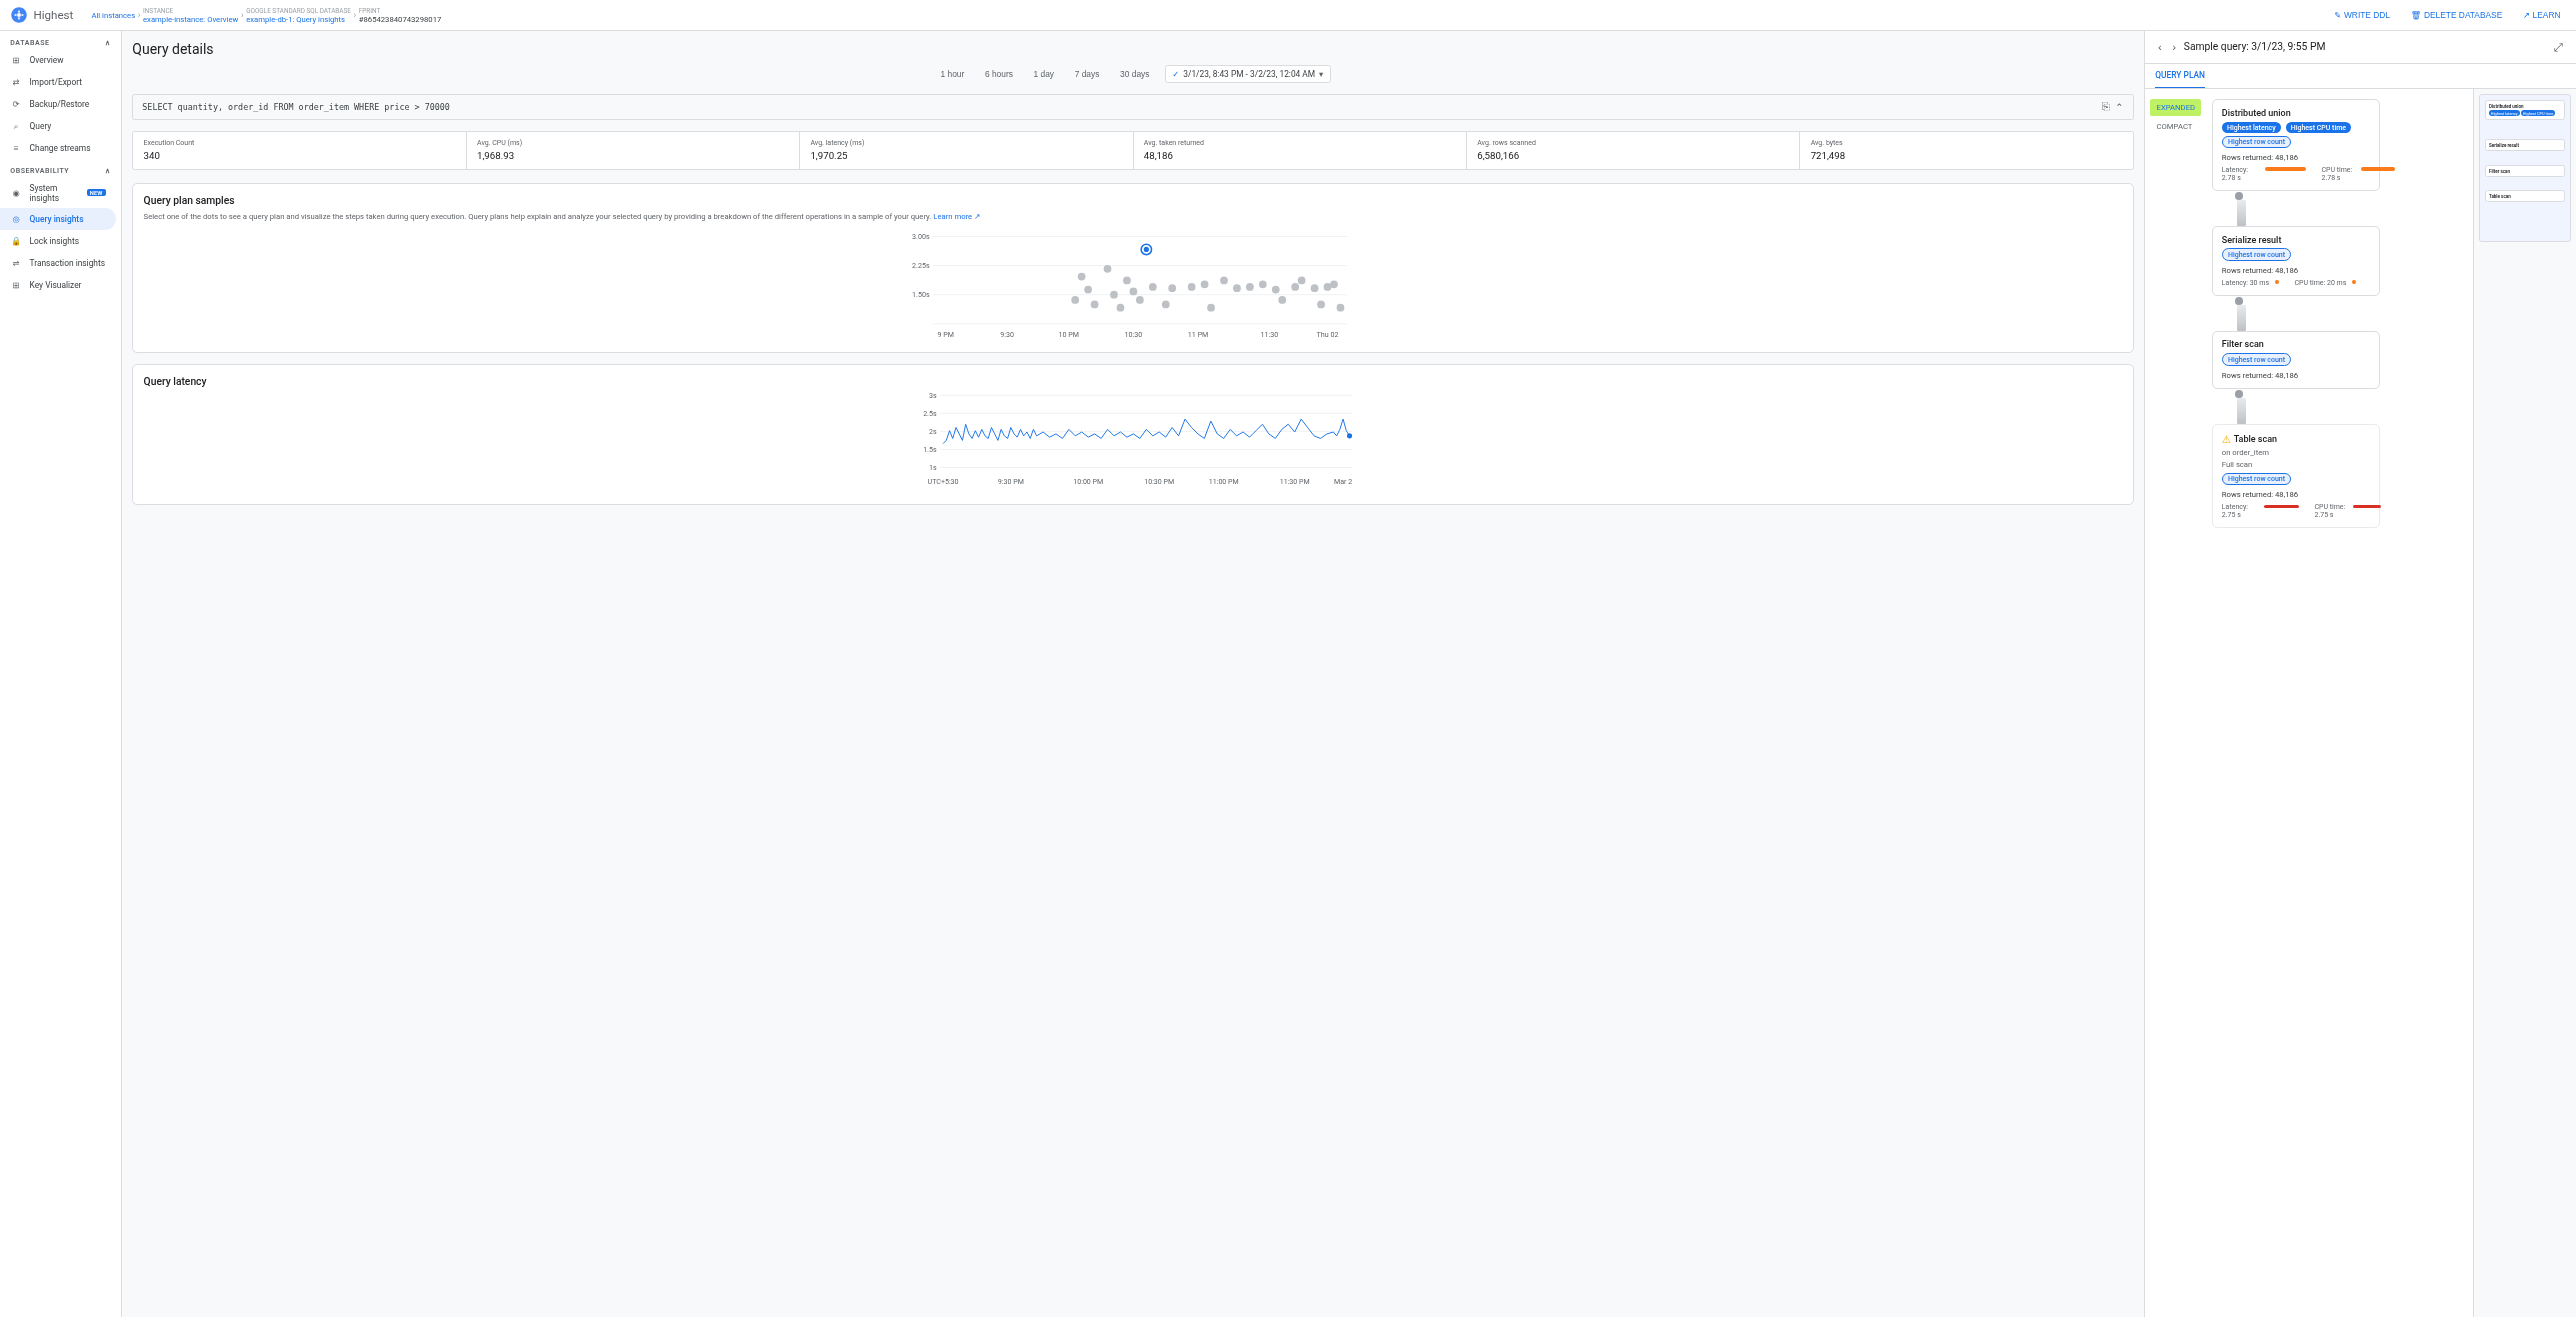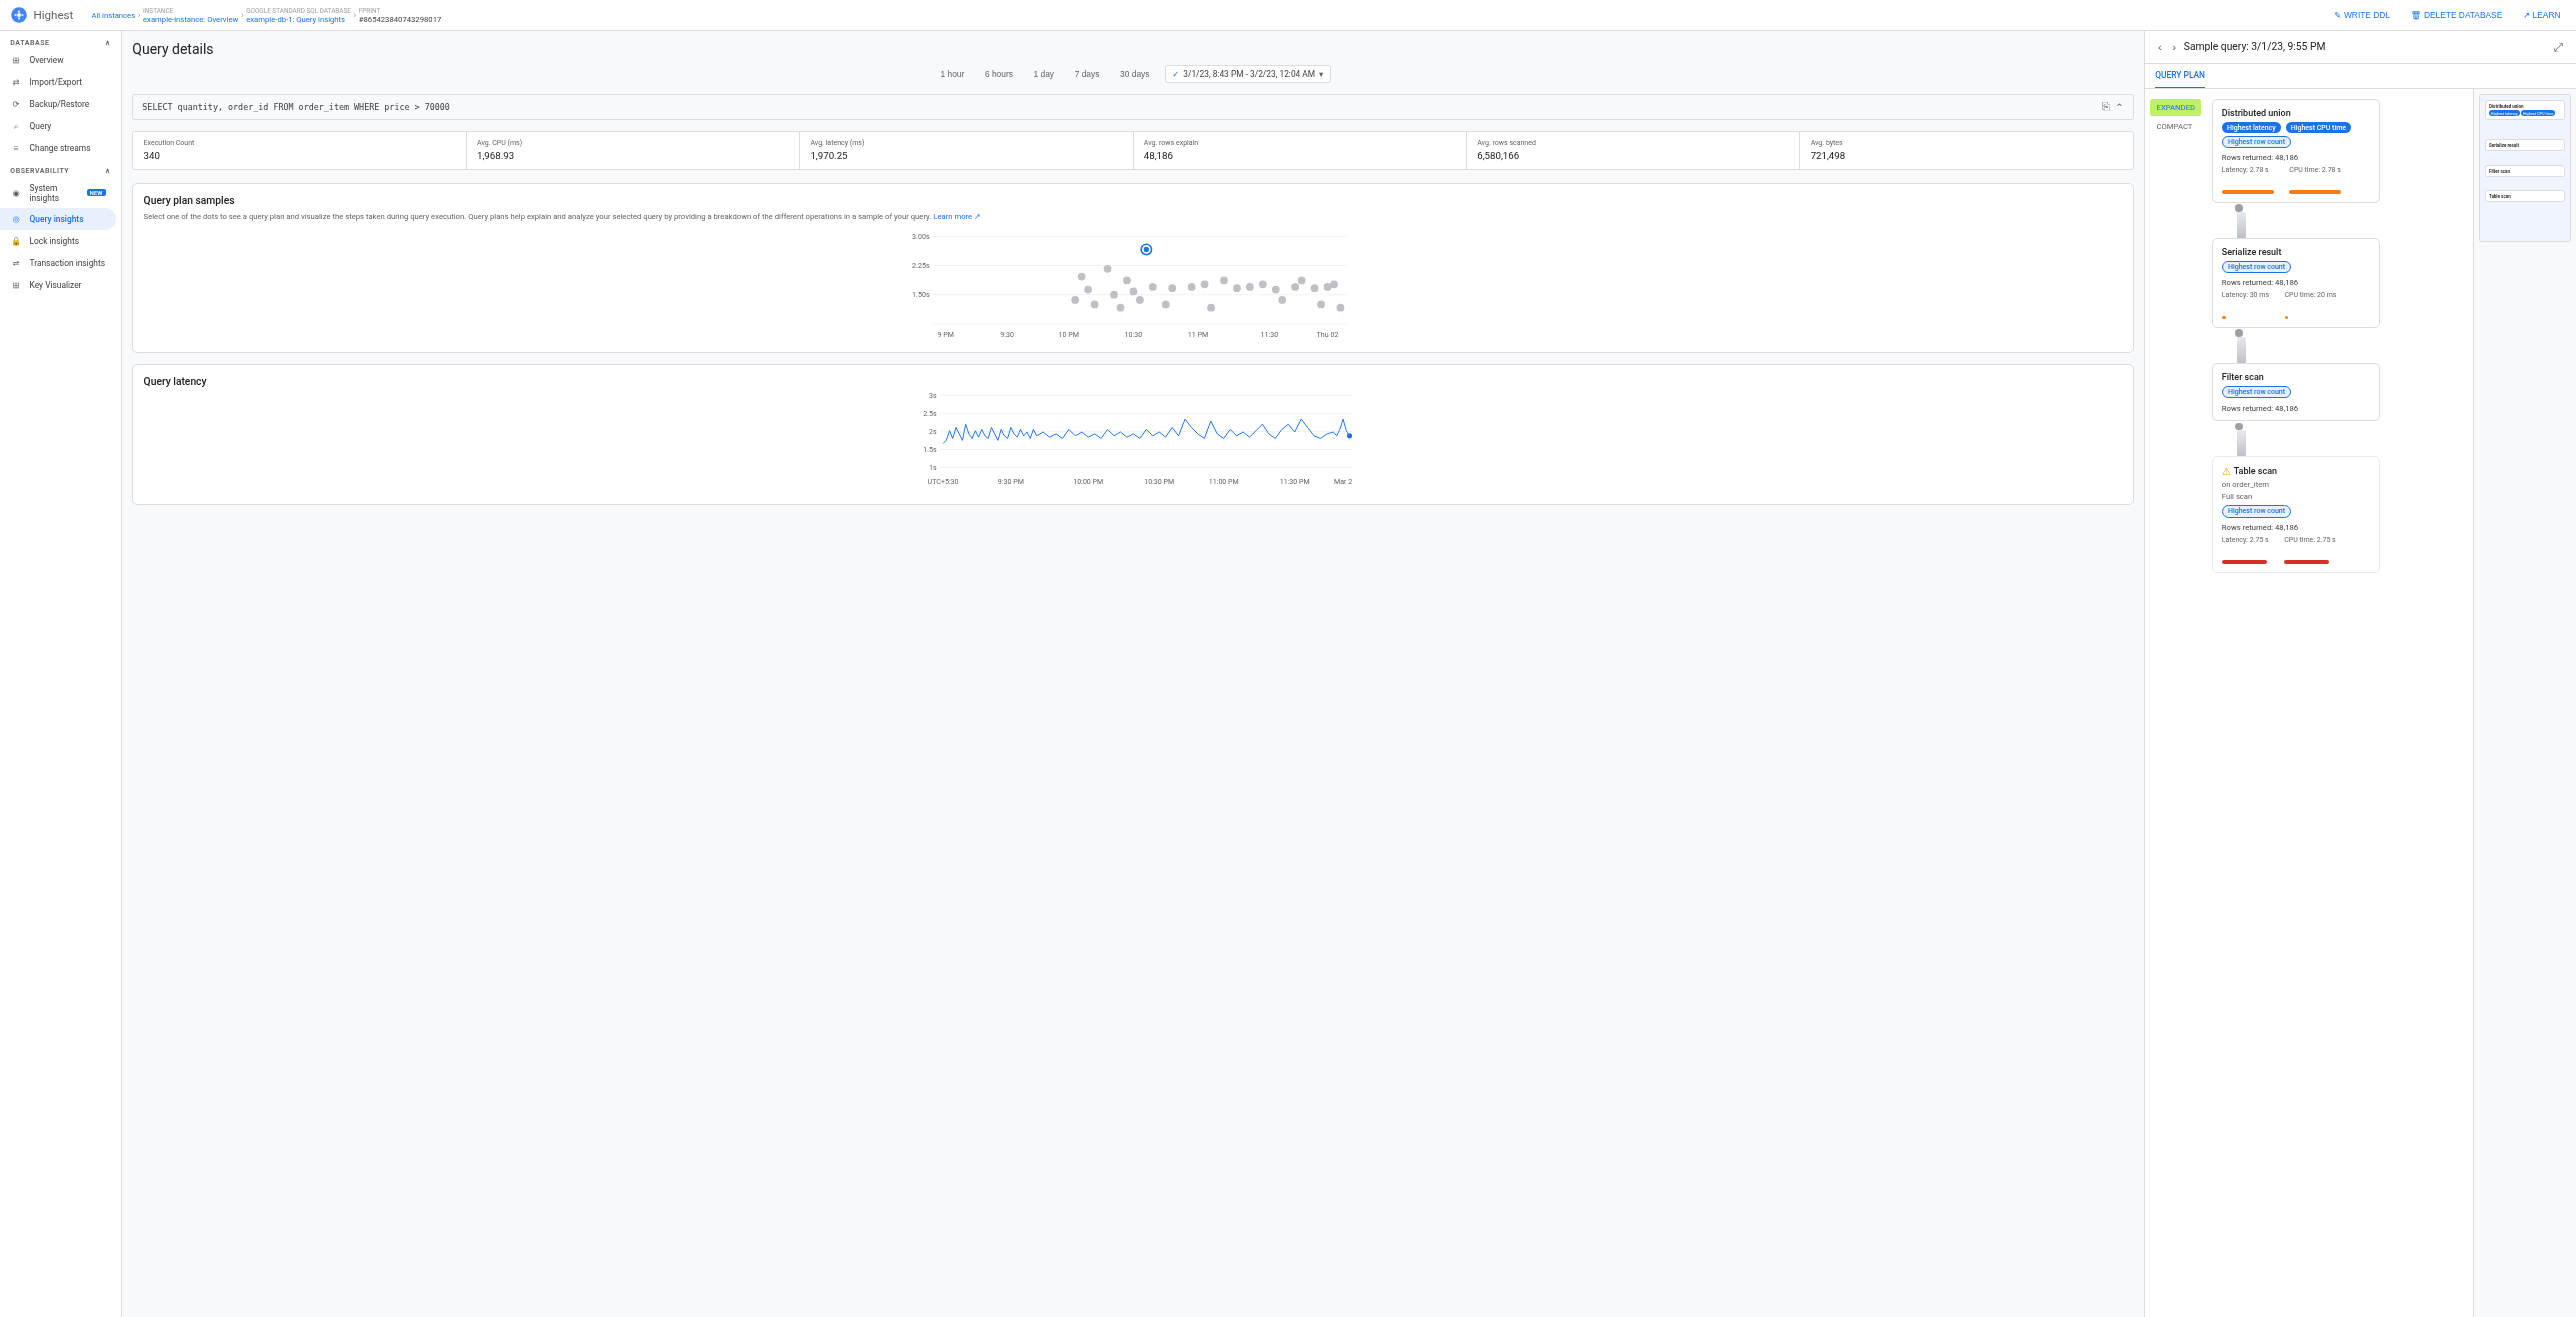--- a/index.html
+++ b/index.html
@@ -82,21 +82,21 @@
 
     .plan-node { background: #fff; border: 0.6px solid #dadce0; border-radius: 5.2px; padding: 7.7px 9px; width: 168px; margin-bottom: 0; position: relative; }
     .plan-node-title { font-size: 9px; font-weight: 500; color: #202124; margin-bottom: 3.9px; }
 
     .tag { display: inline-flex; align-items: center; padding: 1.3px 5.2px; border-radius: 7.7px; font-size: 7px; font-weight: 500; margin-right: 2.6px; margin-bottom: 2.6px; }
     .tag-blue { background: #1a73e8; color: #fff; }
     .tag-blue-outline { background: #e8f0fe; color: #1a73e8; border: 0.6px solid #1a73e8; }
 
     .plan-stat { font-size: 7.7px; color: #3c4043; margin-top: 2.6px; }
     .plan-metrics { display: flex; gap: 15.5px; margin-top: 3.9px; font-size: 7.7px; color: #3c4043; }
-    .plan-metric { display: flex; flex-direction: column; gap: 15px; }
+    .plan-metric { display: flex; flex-direction: row; gap: 6px; }
     .metric-label { color: #5f6368; font-size: 7px; }
     .metric-bar { height: 3.9px; border-radius: 1.9px; margin-top: 1.3px; }
     .bar-orange { background: #fa7b17; }
     .bar-red { background: #d93025; }
 
     .warning-icon { color: #f9ab00; font-size: 10.3px; margin-right: 2.6px; }
 
     
     .mini-map { width: 103px; background: #f8f9fa; border-left: 0.6px solid #dadce0; padding: 5.2px; overflow: hidden; }
 
@@ -242,21 +242,21 @@
           </div>
           <div class="stat-item">
             <div class="stat-label">Avg. CPU (ms)</div>
             <div class="stat-value">1,968.93</div>
           </div>
           <div class="stat-item">
             <div class="stat-label">Avg. latency (ms)</div>
             <div class="stat-value">1,970.25</div>
           </div>
           <div class="stat-item">
-            <div class="stat-label">Avg. rows explain</div>
+            <div class="stat-label">Avg. taken returned</div>
             <div class="stat-value">48,186</div>
           </div>
           <div class="stat-item">
             <div class="stat-label">Avg. rows scanned</div>
             <div class="stat-value">6,580,166</div>
           </div>
           <div class="stat-item">
             <div class="stat-label">Avg. bytes</div>
             <div class="stat-value">721,498</div>
           </div>

